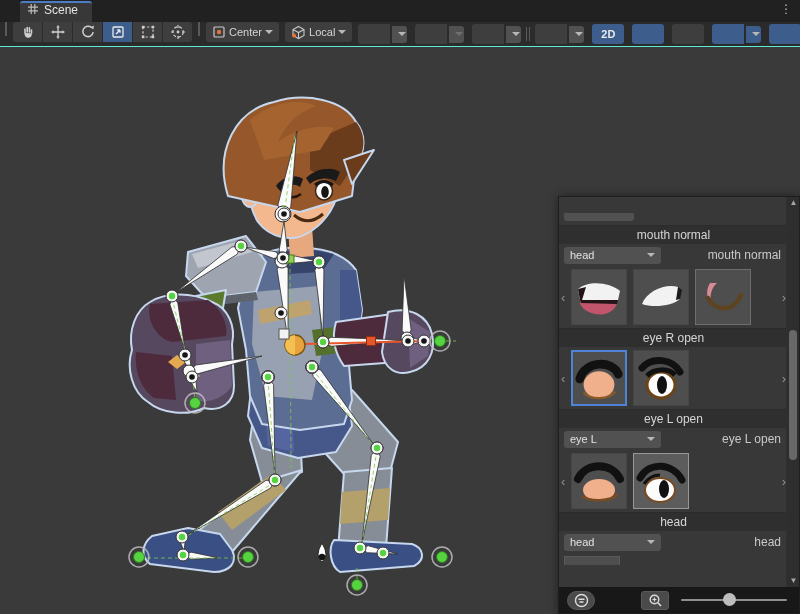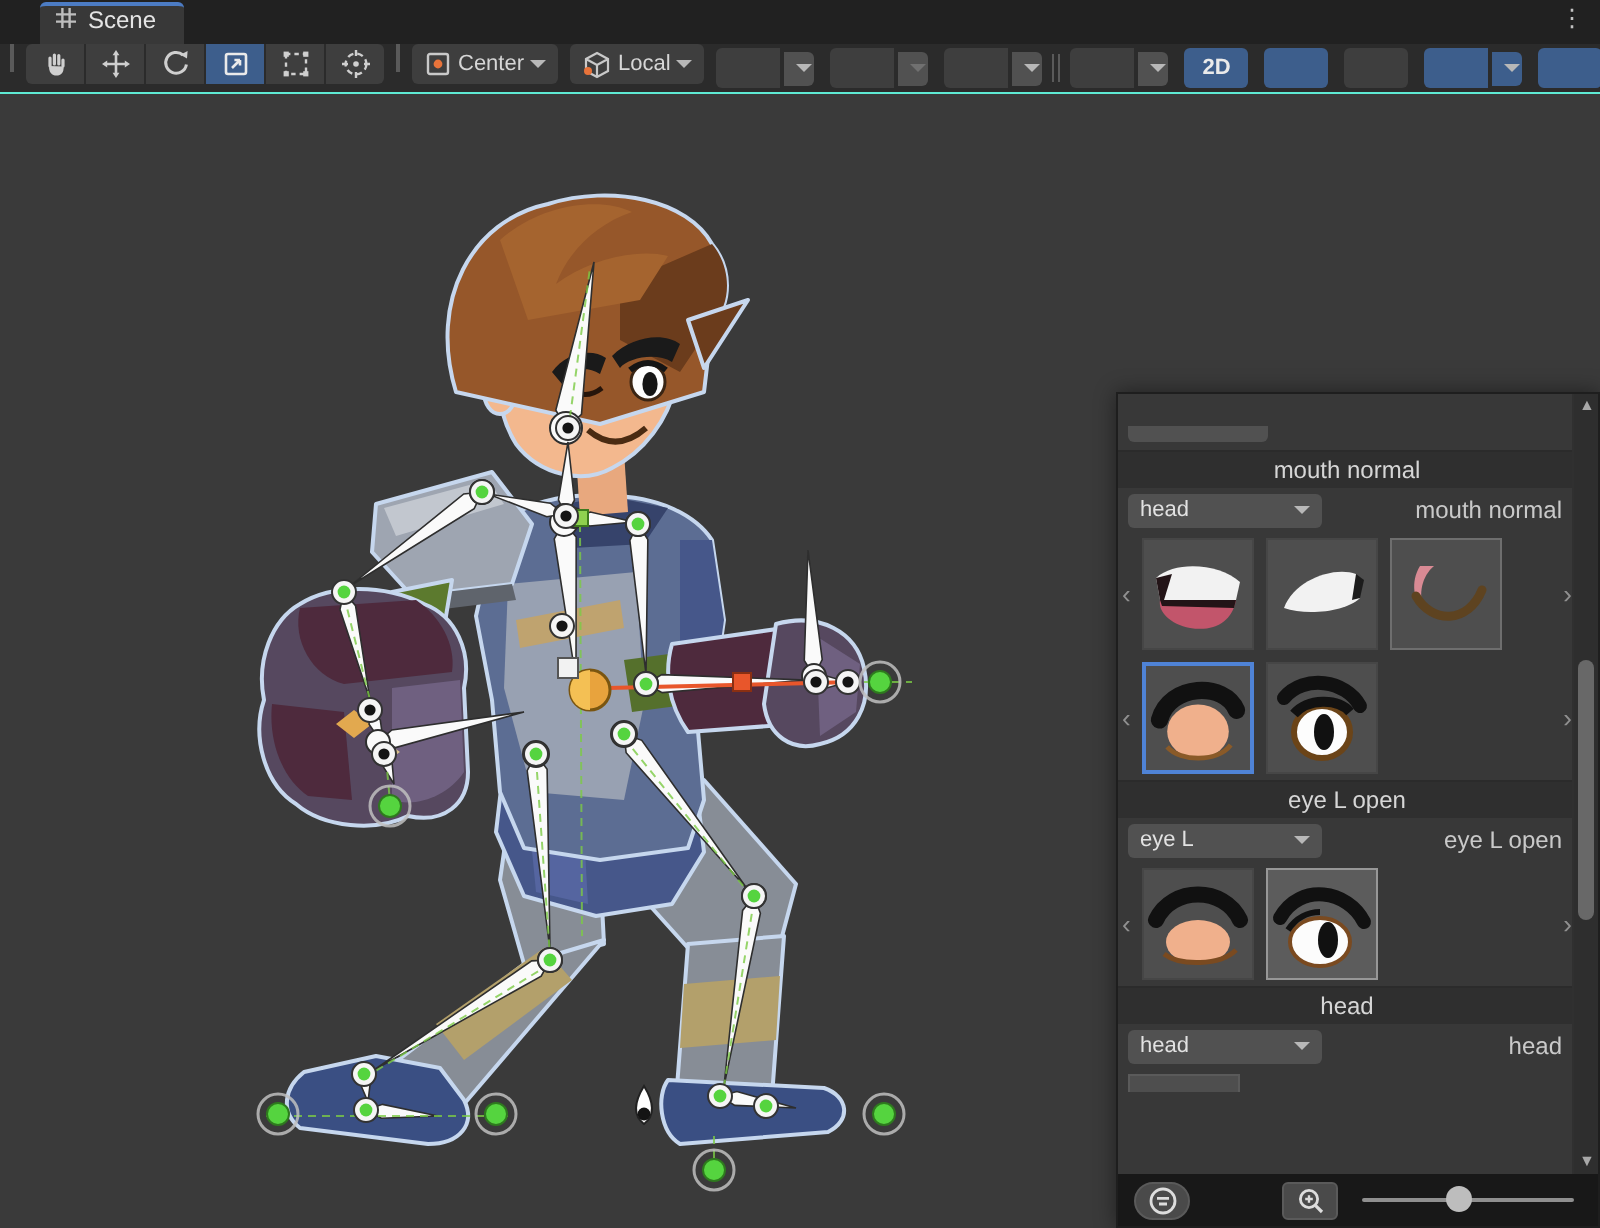--- a/index.html
+++ b/index.html
@@ -435,20 +435,23 @@
           </div>
         <div class="thumb" style="border-color:#6E6E6E">
             <svg viewBox="0 0 54 54">
               <path d="M14,13 C9,21 11,31 16,35 C13,27 15,18 21,13 Z" fill="#D98A94"></path>
               <path d="M12,28 C20,42 38,42 45,25" stroke="#5E4320" stroke-width="4.5" fill="none" stroke-linecap="round"></path>
             </svg>
           </div>
         <span class="carr r">›</span>
       </div>
 
+      <div class="sechead">
+          <span>eye R open</span>
+        </div>
       <div class="thumbs">
         <span class="carr l">‹</span>
         <div class="thumb sel">
             <svg viewBox="0 0 54 54">
               <ellipse cx="27" cy="34" rx="16" ry="14" fill="#F0B08C"></ellipse>
               <path d="M7,28 C12,9 41,8 47,23" stroke="#111111" stroke-width="9" fill="none" stroke-linecap="round"></path>
               <path d="M11,42 C18,50 37,50 44,41" stroke="#8A5A28" stroke-width="2.5" fill="none"></path>
             </svg>
           </div>
         <div class="thumb">

